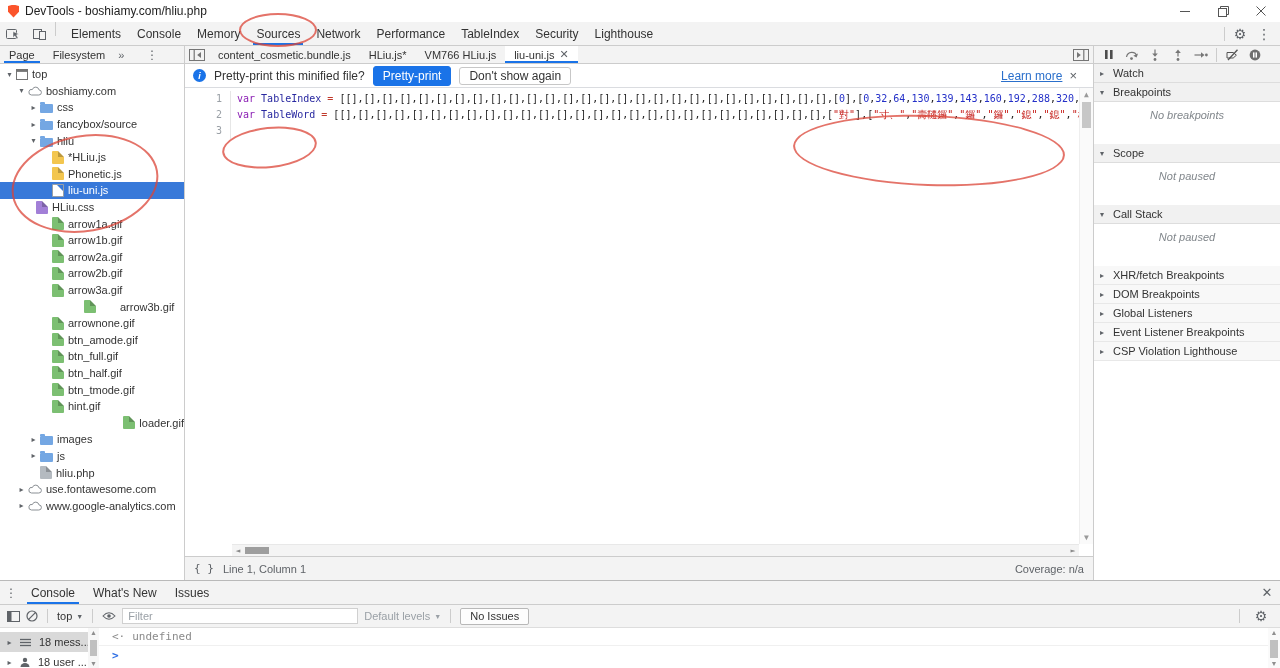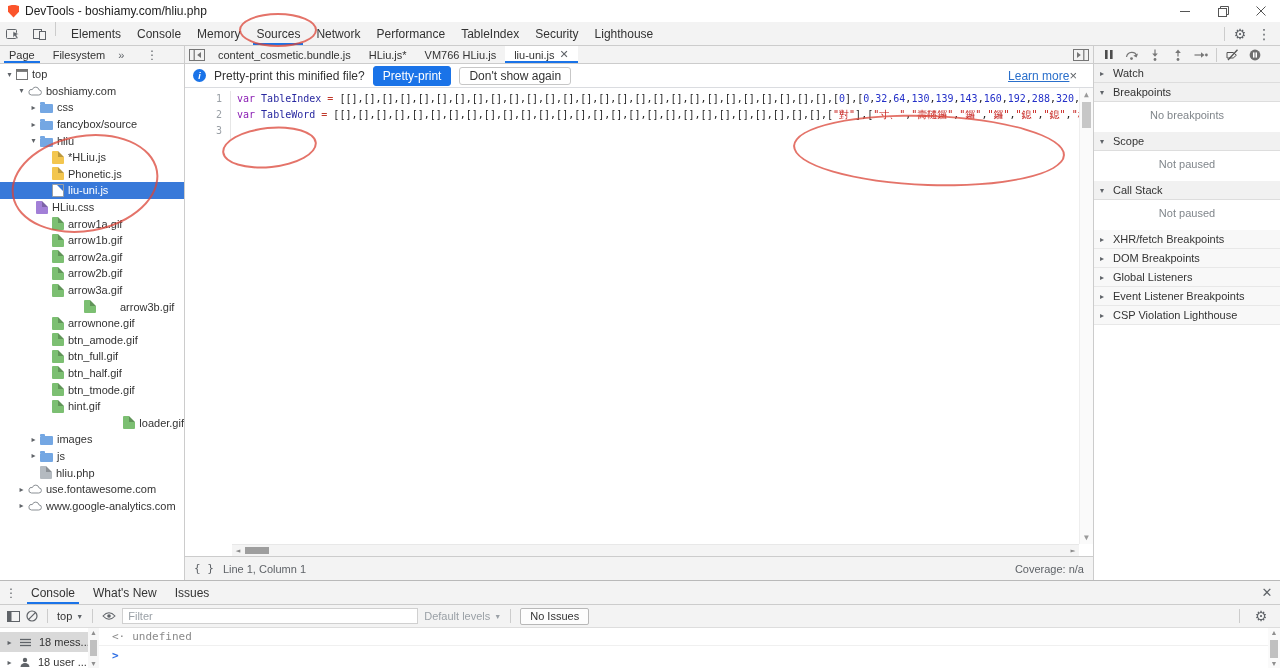--- a/index.html
+++ b/index.html
@@ -57,21 +57,21 @@
   .etab.active { background:#fff; }
   .etab.active::after { content:""; position:absolute; left:0; right:0; bottom:0; height:2px; background:#1a73e8; }
   .etab .close-x { color:#5f6368; font-size:11px; }
   .ed-toggle, .dbg-ic { width:24px; display:flex; align-items:center; justify-content:center; }
   .ed-toggle.right { margin-left:auto; }
 
   .banner { height:24px; border-bottom:1px solid #dadce0; display:flex; align-items:center; gap:8px; padding:0 8px; background:#fff; flex:none; }
   .info-i { width:13px; height:13px; border-radius:50%; background:#1a73e8; color:#fff; font-size:9px; font-weight:bold; font-style:italic; display:flex; align-items:center; justify-content:center; flex:none; }
   .btn-primary { background:#1a73e8; color:#fff; border:1px solid #1a73e8; border-radius:3px; padding:2px 9px; font-size:12px; }
   .btn-secondary { background:#fff; color:#333; border:1px solid #c7c7c7; border-radius:3px; padding:1px 9px; font-size:12px; }
-  .banner-right { margin-left:auto; display:flex; align-items:center; gap:0; padding-right:8px; }
+  .banner-right { margin-left:auto; display:flex; align-items:center; gap:7px; padding-right:8px; }
   .learn-more { color:#2a6fcb; text-decoration:underline; }
   .banner-x { color:#5f6368; font-size:13px; }
 
   .code-area { flex:1; position:relative; overflow:hidden; background:#fff; font-family:"DejaVu Sans Mono", monospace; font-size:10px; padding-top:3px; }
   .cl { display:flex; height:16px; line-height:16px; white-space:pre; }
   .ln { width:46px; text-align:right; padding-right:8px; color:#9aa0a6; border-right:1px solid #e6e6e6; margin-right:6px; flex:none; }
   .tk-kw { color:#8b1fb4; } .tk-def { color:#2828a0; } .tk-op { color:#c0392b; }
   .tk-pn { color:#242424; } .tk-n { color:#2430c8; } .tk-st { color:#c41a16; }
 
   .vsb { position:absolute; top:0; right:0; bottom:12px; width:14px; background:#fafafa; border-left:1px solid #eee; }
@@ -85,38 +85,38 @@
   .curly { font-family:"DejaVu Sans Mono", monospace; font-size:11px; color:#5f6368; }
   .status .right { margin-left:auto; }
 
   
   .side-panel { width:187px; border-left:1px solid #ccc; display:flex; flex-direction:column; font-size:11px; flex:none; background:#fff; }
   .dbg-bar { height:18px; background:#f3f3f3; border-bottom:1px solid #ccc; display:flex; align-items:center; padding:0 4px; gap:1px; }
   .dbg-ic { width:22px; height:100%; }
   .sec-h { height:19px; display:flex; align-items:center; gap:5px; padding:0 6px; color:#333; background:#f1f1f1; border-bottom:1px solid #ddd; }
   .sec-h.plain { background:#f8f8f8; border-bottom:1px solid #e8e8e8; }
   .sec-h .tri { font-size:8px; color:#5f6368; width:8px; }
-  .sec-body { padding:7px 4px 11px; text-align:center; color:#80868b; background:#fff; }
+  .sec-body { padding:7px 4px 23px; text-align:center; color:#80868b; font-style:italic; background:#fff; }
 
   
   .ann { position:absolute; border:2px solid rgba(219,68,55,.75); border-radius:50%; pointer-events:none; z-index:50; }
   .tab-ann { left:-9px; right:-9px; top:-9px; bottom:-2px; border-radius:50%; }
 
   
   .drawer { height:88px; border-top:1px solid #b9b9b9; display:flex; flex-direction:column; }
   .drawer-tabs { height:24px; background:#f3f3f3; border-bottom:1px solid #ccc; display:flex; align-items:center; }
   .kebab { width:22px; text-align:center; color:#5f6368; font-size:12px; }
   .dtab { padding:0 9px; height:100%; display:flex; align-items:center; position:relative; color:#333; }
   .dtab.sel::after { content:""; position:absolute; left:5px; right:5px; bottom:0; height:2px; background:#1a73e8; }
   .drawer-x { margin-left:auto; width:26px; text-align:center; color:#5f6368; font-size:13px; }
   .console-toolbar { height:23px; background:#f3f3f3; border-bottom:1px solid #ddd; display:flex; align-items:center; gap:6px; padding:0 7px; font-size:11px; flex:none; }
   .ct-ic { display:flex; align-items:center; }
   .ctx-sel { display:flex; align-items:center; gap:4px; color:#333; }
   .caret { font-size:7px; color:#5f6368; }
-  .filter-input { width:296px; height:16px; border:1px solid #d0d0d0; background:#fff; font-size:11px; padding:0 5px; font-family:"Liberation Sans", sans-serif; color:#333; }
+  .filter-input { width:236px; height:16px; border:1px solid #d0d0d0; background:#fff; font-size:11px; padding:0 5px; font-family:"Liberation Sans", sans-serif; color:#333; }
   .filter-input::placeholder { color:#9aa0a6; }
   .default-levels { color:#9aa0a6; display:flex; align-items:center; gap:4px; }
   .default-levels .caret { color:#9aa0a6; }
   .no-issues { border:1px solid #b8b8b8; background:#fdfdfd; color:#333; padding:1px 9px 2px; border-radius:2px; }
   .ct-right { margin-left:auto; display:flex; align-items:center; gap:6px; }
   .console-body { flex:1; display:flex; background:#fff; overflow:hidden; }
   .console-side { width:88px; font-size:11px; padding-top:4px; flex:none; }
   .cs-row { height:20px; display:flex; align-items:center; gap:4px; padding-left:4px; color:#333; white-space:nowrap; overflow:hidden; }
   .cs-row.sel { background:#d9d9d9; }
   .cs-scroll { width:11px; background:#f7f7f7; position:relative; flex:none; }

